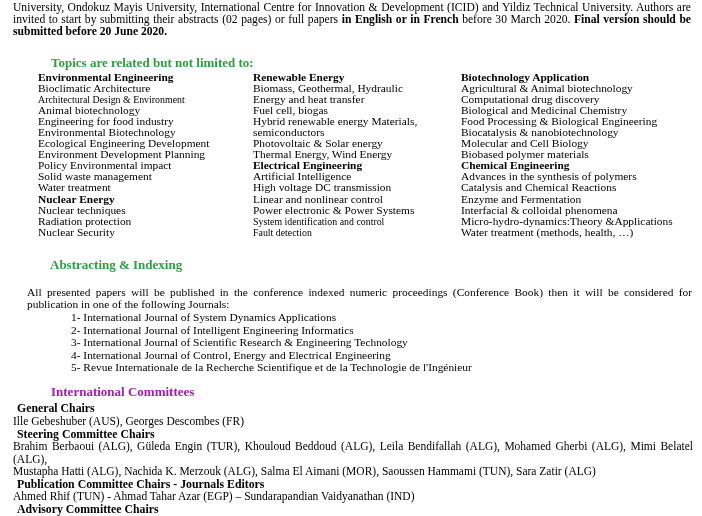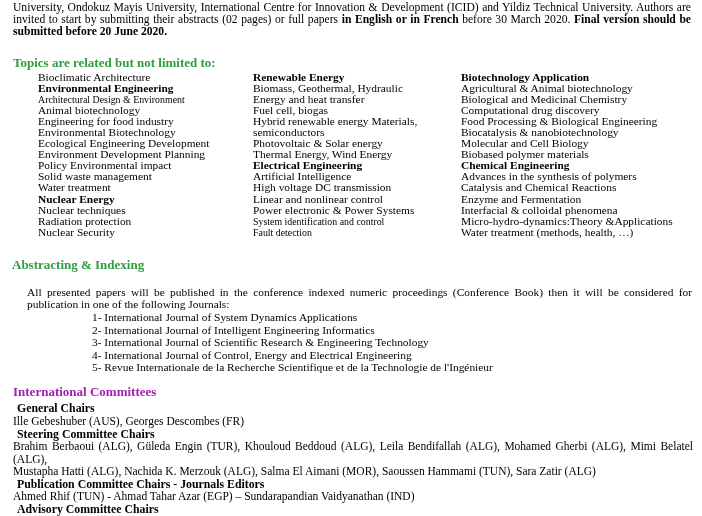--- a/index.html
+++ b/index.html
@@ -9,55 +9,56 @@
     font-family:"Liberation Serif","DejaVu Serif",serif;
   }
   .intro {
     margin:0; padding:2px 11px 0 13px;
     font-size:11.6px; line-height:12px; text-align:justify;
   }
   .intro b { font-weight:bold; }
   .green-head {
     color:#2e9e3e; font-weight:bold; font-size:13px; line-height:15px;
     padding-left:13px;
+    margin-left:38px;
   }
   .topics-head { margin-top:17px; }
   .topics-row { display:flex; padding-left:38px; margin-top:2px; }
   .tcol { font-size:11.4px; line-height:11.05px; }
   .tcol1 { width:215px; }
   .tcol2 { width:208px; }
   .tcol3 { width:241px; }
   .titem { white-space:nowrap; }
   .titem.b { font-weight:bold; }
   .titem.sm { font-size:9.9px; }
   .abs-head { margin-top:19px;padding-left:12px; }
   .abs-para {
     margin:14px 0 0 0; padding:0 10px 0 27px;
     font-size:11.4px; line-height:12.3px; text-align:justify;
   }
-  .journals { padding-left:92px; margin-top:1px; font-size:11.4px; line-height:12.4px; }
+  .journals { padding-left:71px; margin-top:1px; font-size:11.4px; line-height:12.4px; }
   .comm-head { margin-top:11px; }
   .committees { margin-top:3px; padding:0 9px 0 13px; font-size:11.5px; line-height:12.6px; }
   .role { font-weight:bold; padding-left:4px; font-size:11.8px; }
   .names {}
   .just { text-align:justify; text-align-last:justify; }
 </style>
 </head>
 <body>
 
 <div class="page">
 
   <p class="intro"><span>University, Ondokuz Mayis University, International Centre for Innovation &amp; Development (ICID) and Yildiz Technical University. Authors are invited to start by submitting their abstracts (02 pages) or full papers </span><b>in English or in French</b><span> before 30 March 2020. </span><b>Final version should be submitted before 20 June 2020.</b></p>
 
   <div class="green-head topics-head" style="color: rgb(46, 158, 62);">Topics are related but not limited to:</div>
 
   <div class="topics-row">
     <div class="tcol tcol1">
+      <div class="titem b">Environmental Engineering</div>
       <div class="titem">Bioclimatic Architecture</div>
-      <div class="titem b">Environmental Engineering</div>
       <div class="titem sm">Architectural Design &amp; Environment</div>
       <div class="titem">Animal biotechnology</div>
       <div class="titem">Engineering for food industry</div>
       <div class="titem">Environmental Biotechnology</div>
       <div class="titem">Ecological Engineering Development</div>
       <div class="titem">Environment Development Planning</div>
       <div class="titem">Policy Environmental impact</div>
       <div class="titem">Solid waste management</div>
       <div class="titem">Water treatment</div>
       <div class="titem b">Nuclear Energy</div>
@@ -78,22 +79,22 @@
       <div class="titem">Artificial Intelligence</div>
       <div class="titem">High voltage DC transmission</div>
       <div class="titem">Linear and nonlinear control</div>
       <div class="titem">Power electronic &amp; Power  Systems</div>
       <div class="titem sm">System identification and control</div>
       <div class="titem sm">Fault detection</div>
     </div>
     <div class="tcol tcol3">
       <div class="titem b">Biotechnology Application</div>
       <div class="titem">Agricultural &amp; Animal biotechnology</div>
+      <div class="titem">Computational drug discovery</div>
       <div class="titem">Biological and Medicinal Chemistry</div>
-      <div class="titem">Computational drug discovery</div>
       <div class="titem">Food Processing &amp; Biological Engineering</div>
       <div class="titem">Biocatalysis &amp; nanobiotechnology</div>
       <div class="titem">Molecular and Cell Biology</div>
       <div class="titem">Biobased polymer materials</div>
       <div class="titem b">Chemical Engineering</div>
       <div class="titem">Advances in the synthesis of polymers</div>
       <div class="titem">Catalysis and Chemical Reactions</div>
       <div class="titem">Enzyme and Fermentation</div>
       <div class="titem">Interfacial &amp; colloidal phenomena</div>
       <div class="titem">Micro-hydro-dynamics:Theory &amp;Applications</div>

